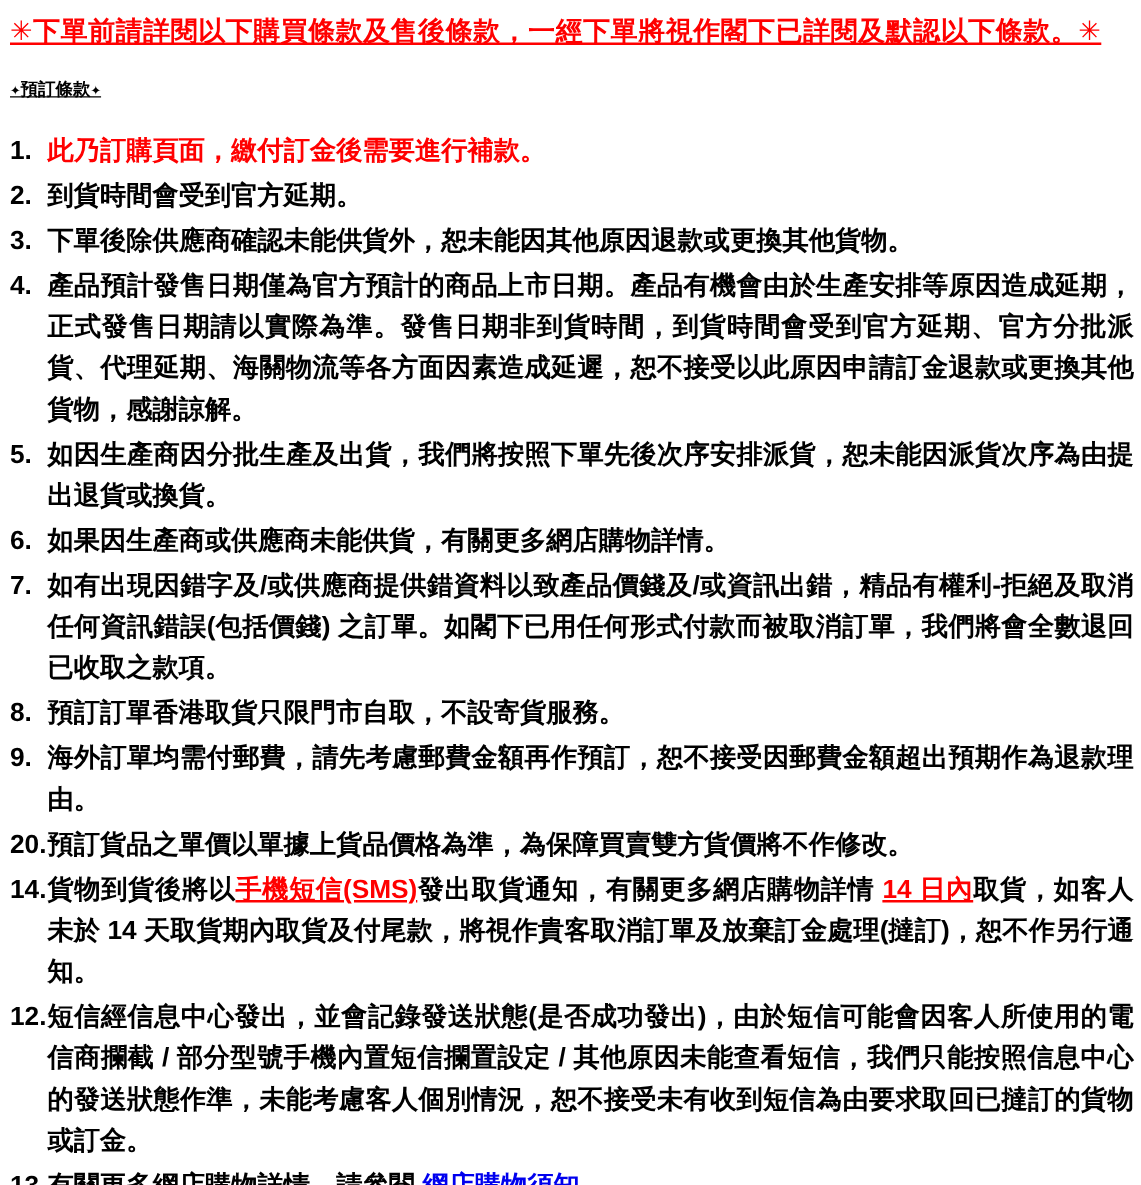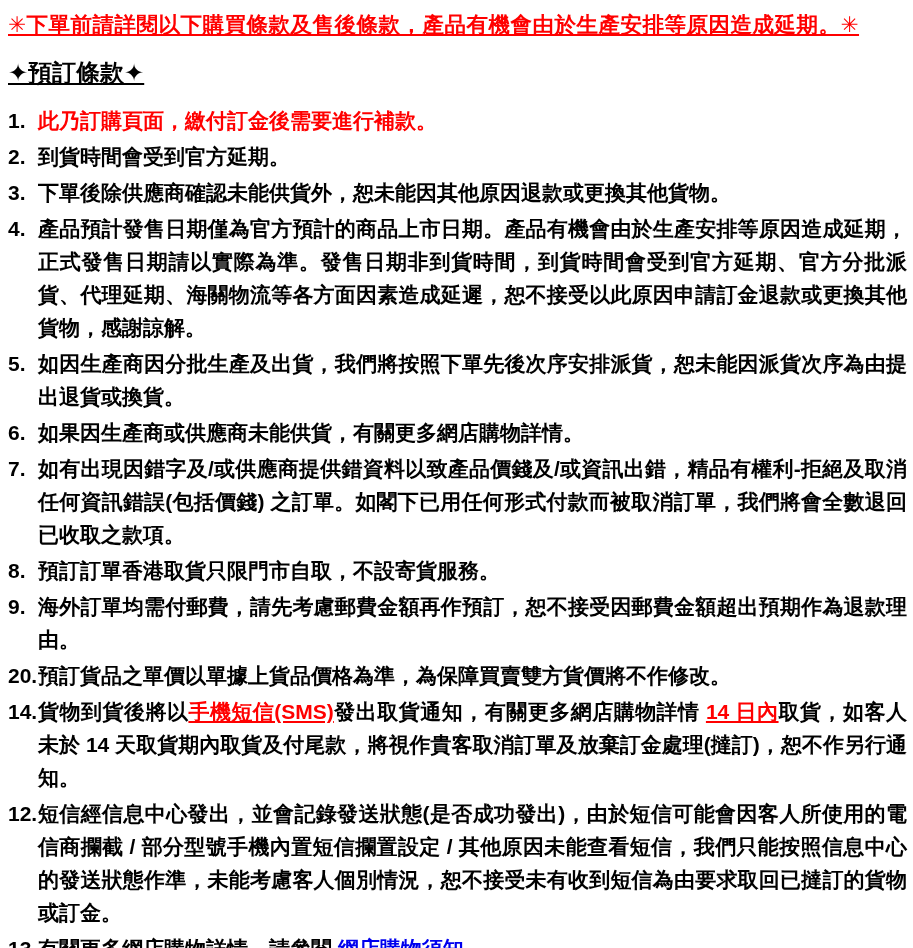--- a/index.html
+++ b/index.html
@@ -27,23 +27,24 @@
     color: var(--red);
     text-decoration: underline;
     font-size: 21.5px;
     line-height: 30px;
     margin: 0 0 18px 0;
     letter-spacing: 0.5px;
   }
   .section-title {
     color: var(--ink);
     text-decoration: underline;
-    font-size: 24px;
+    font-size: 14px;
     line-height: 30px;
     margin: 0 0 16px 0;
+    font-family: Liberation Mono, monospace;
   }
   ol.terms {
     list-style: none;
     margin: 0;
     padding: 0;
   }
   ol.terms li {
     position: relative;
     padding-left: 30px;
     font-size: 21px;
@@ -58,21 +59,21 @@
     text-align: left;
   }
   .seg-red { color: var(--red); }
   .seg-red-u { color: var(--red); text-decoration: underline; }
   a.seg-link { color: var(--blue); text-decoration: underline; cursor: pointer; }
 </style>
 </head>
 <body>
 
 <div class="page">
-  <p class="header">✳下單前請詳閱以下購買條款及售後條款，產品有機會由於生產安排等原因造成延期。✳</p>
+  <p class="header">✳下單前請詳閱以下購買條款及售後條款，一經下單將視作閣下已詳閱及默認以下條款。✳</p>
 
   <p class="section-title">✦預訂條款✦</p>
 
   <ol class="terms">
       <li><span class="num">1.</span><span class="seg-red">此乃訂購頁面，繳付訂金後需要進行補款。</span></li>
       <li><span class="num">2.</span><span class="">到貨時間會受到官方延期。</span></li>
       <li><span class="num">3.</span><span class="">下單後除供應商確認未能供貨外，恕未能因其他原因退款或更換其他貨物。</span></li>
       <li><span class="num">4.</span><span class="">產品預計發售日期僅為官方預計的商品上市日期。產品有機會由於生產安排等原因造成延期，正式發售日期請以實際為準。發售日期非到貨時間，到貨時間會受到官方延期、官方分批派貨、代理延期、海關物流等各方面因素造成延遲，恕不接受以此原因申請訂金退款或更換其他貨物，感謝諒解。</span></li>
       <li><span class="num">5.</span><span class="">如因生產商因分批生產及出貨，我們將按照下單先後次序安排派貨，恕未能因派貨次序為由提出退貨或換貨。</span></li>
       <li><span class="num">6.</span><span class="">如果因生產商或供應商未能供貨，有關更多網店購物詳情。</span></li>

